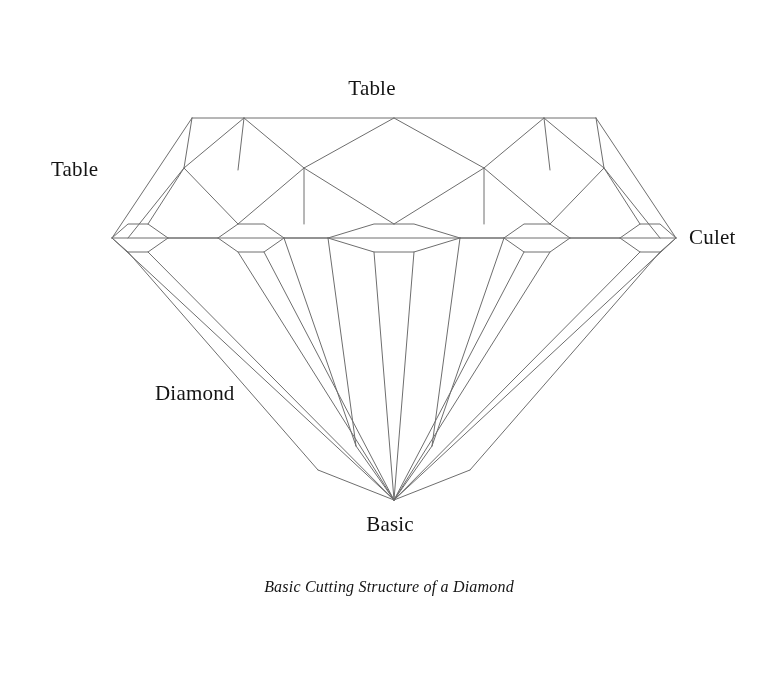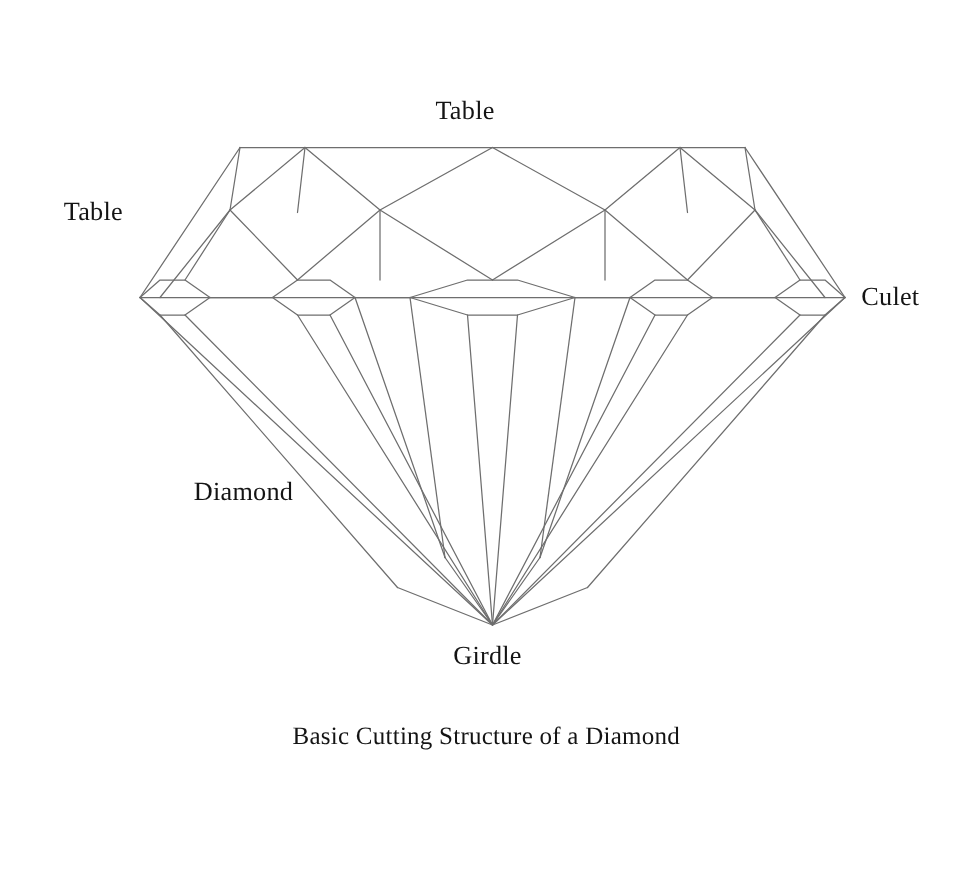--- a/index.html
+++ b/index.html
@@ -44,23 +44,24 @@
     font-family: "Liberation Serif", "DejaVu Serif", serif;
     font-size: 21px;
     font-weight: 400;
     color: #141414;
     letter-spacing: 0.2px;
   }
   .caption {
     position: absolute;
     white-space: nowrap;
     font-family: "Liberation Serif", "DejaVu Serif", serif;
-    font-size: 20px;
+    font-size: 16px;
     color: #141414;
     letter-spacing: 0.2px;
+    font-style: italic;
   }
   #label-table   { left: 356px; top: 76px;  transform: translateX(-50%); }
   #label-crown   { left: 35px;  top: 157px; }
   #label-girdle  { left: 673px; top: 225px; }
   #label-pavilion{ left: 139px; top: 381px; }
   #label-culet   { left: 374px; top: 512px; transform: translateX(-50%); }
   #figure-caption{ left: 373px; top: 578px; transform: translateX(-50%); }
 </style>
 </head>
 <body>
@@ -153,17 +154,17 @@
   </svg>
 
   <div class="label" id="label-table">Table</div>
 
   <div class="label" id="label-crown">Table</div>
 
   <div class="label" id="label-girdle">Culet</div>
 
   <div class="label" id="label-pavilion">Diamond</div>
 
-  <div class="label" id="label-culet">Girdle</div>
+  <div class="label" id="label-culet">Basic</div>
 
   <div class="caption" id="figure-caption">Basic Cutting Structure of a Diamond</div>
 
 </div>
 
 </body></html>

